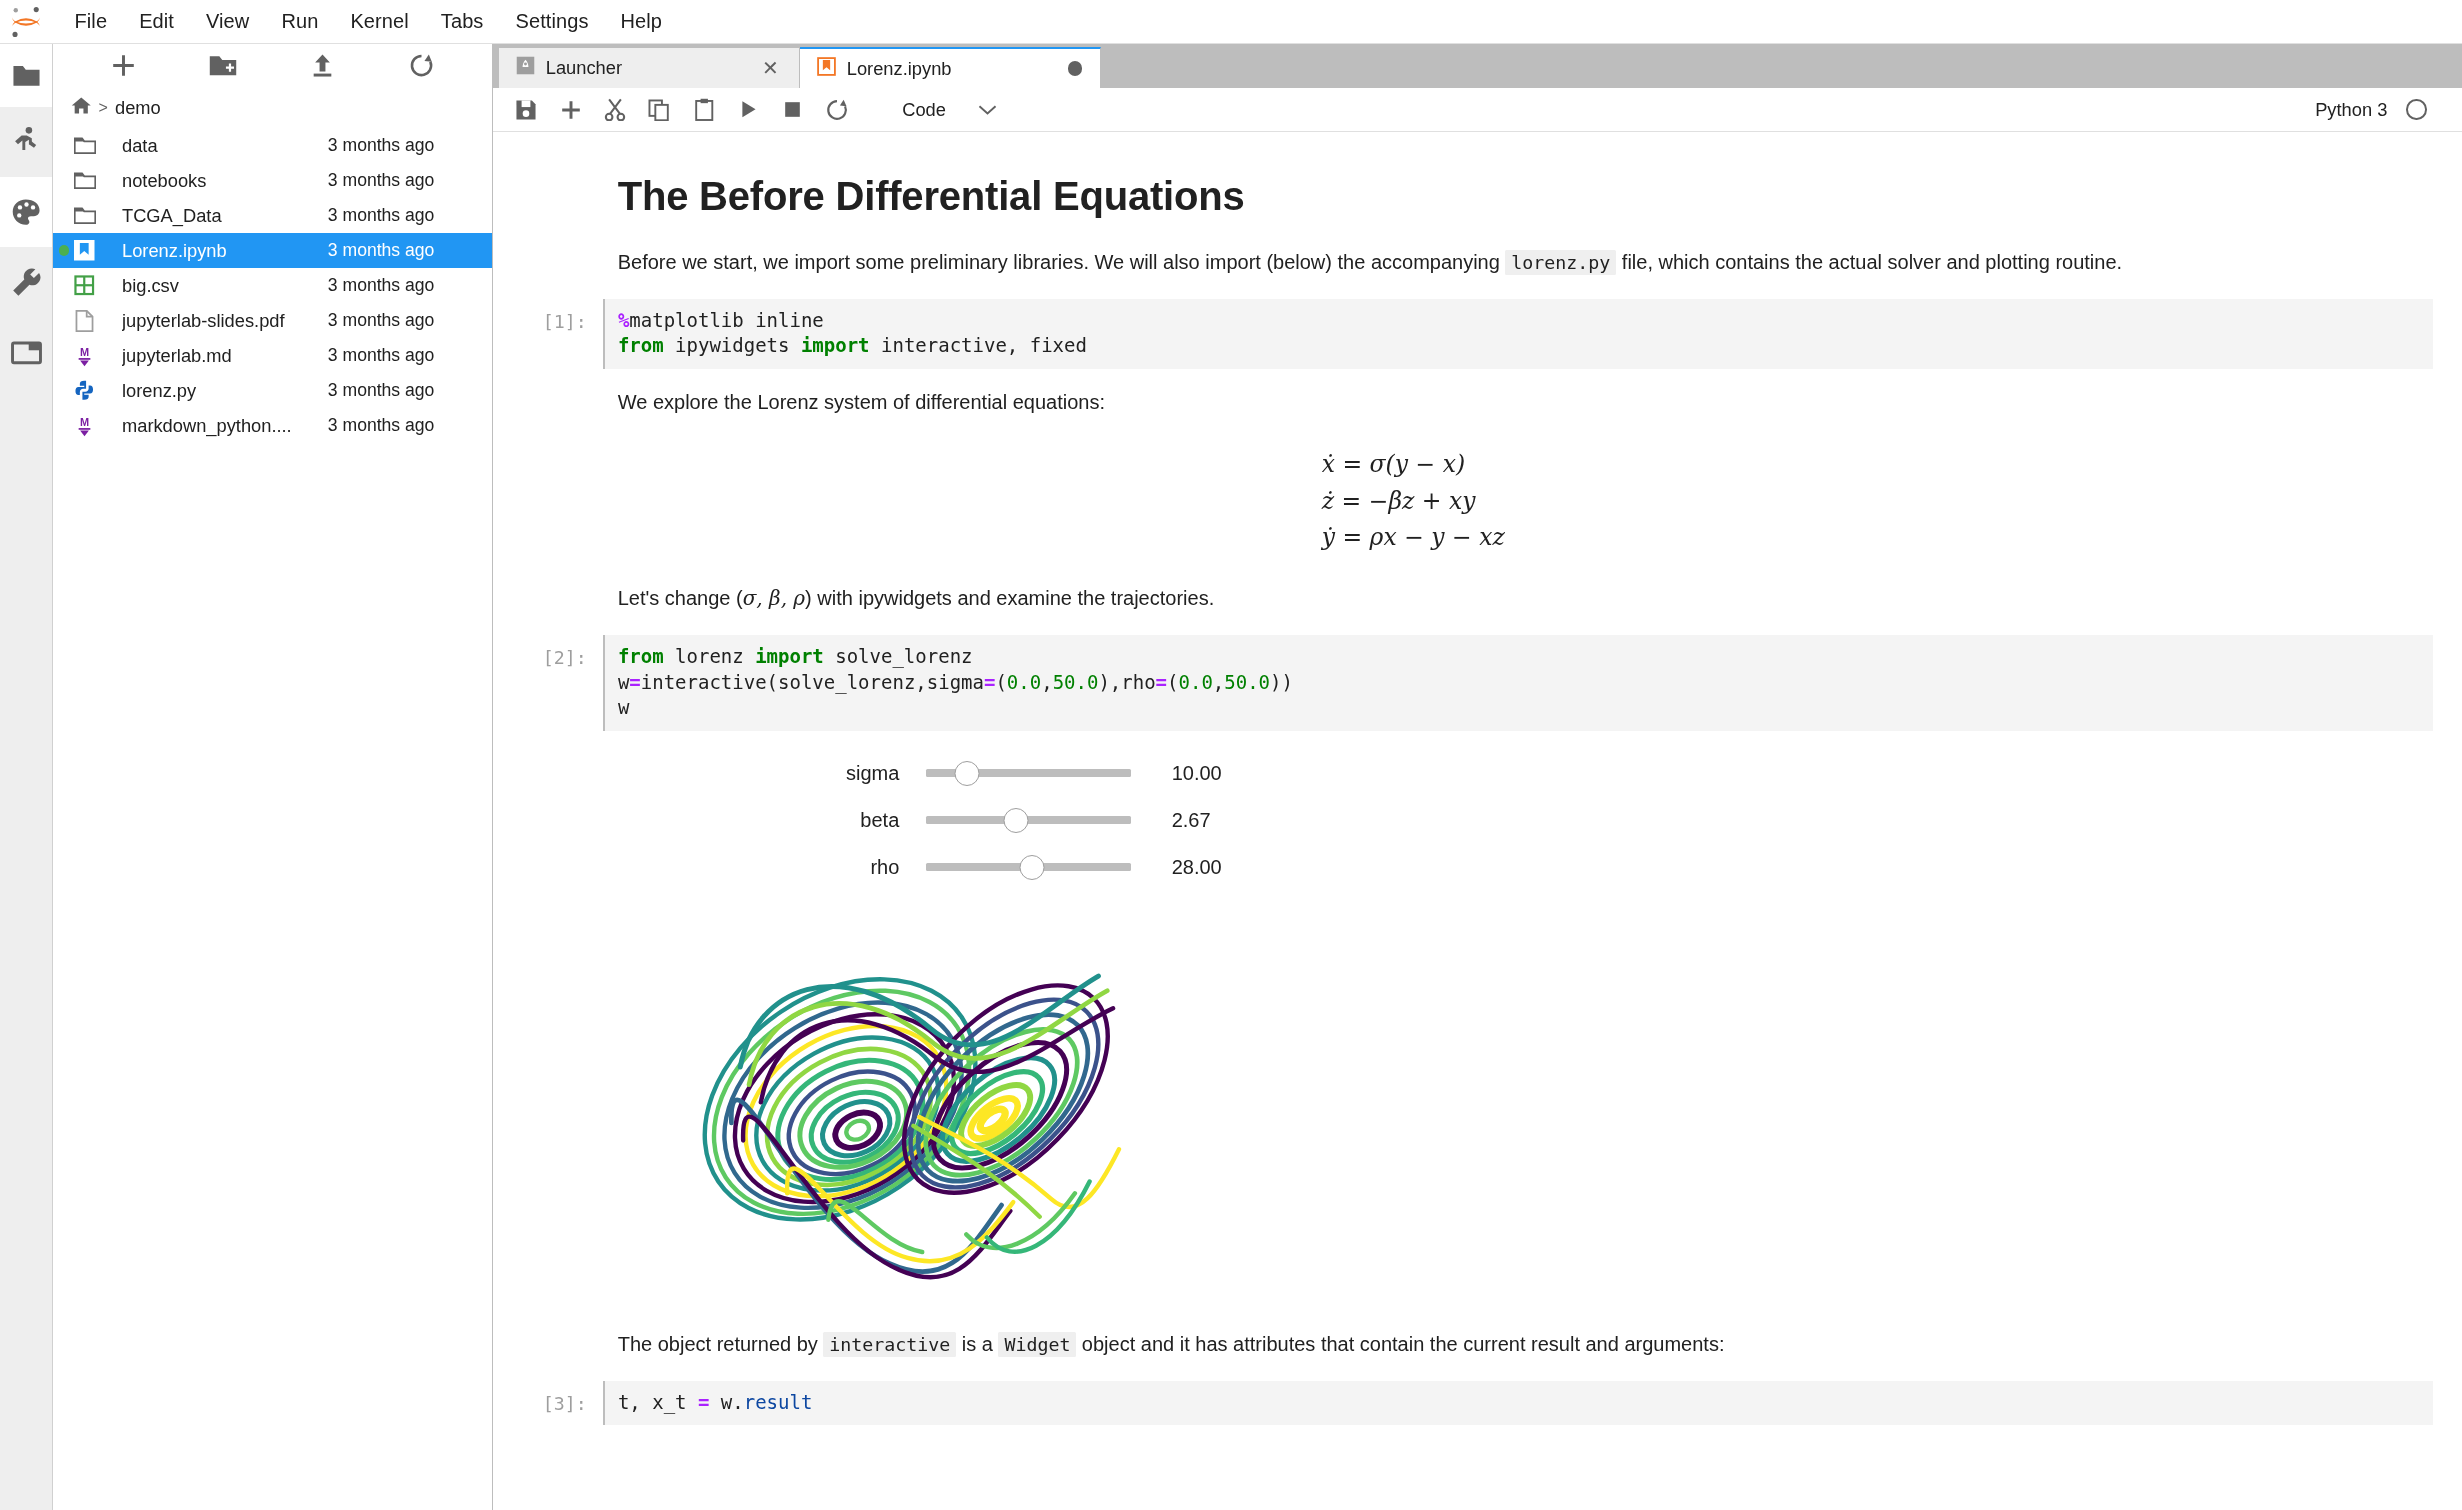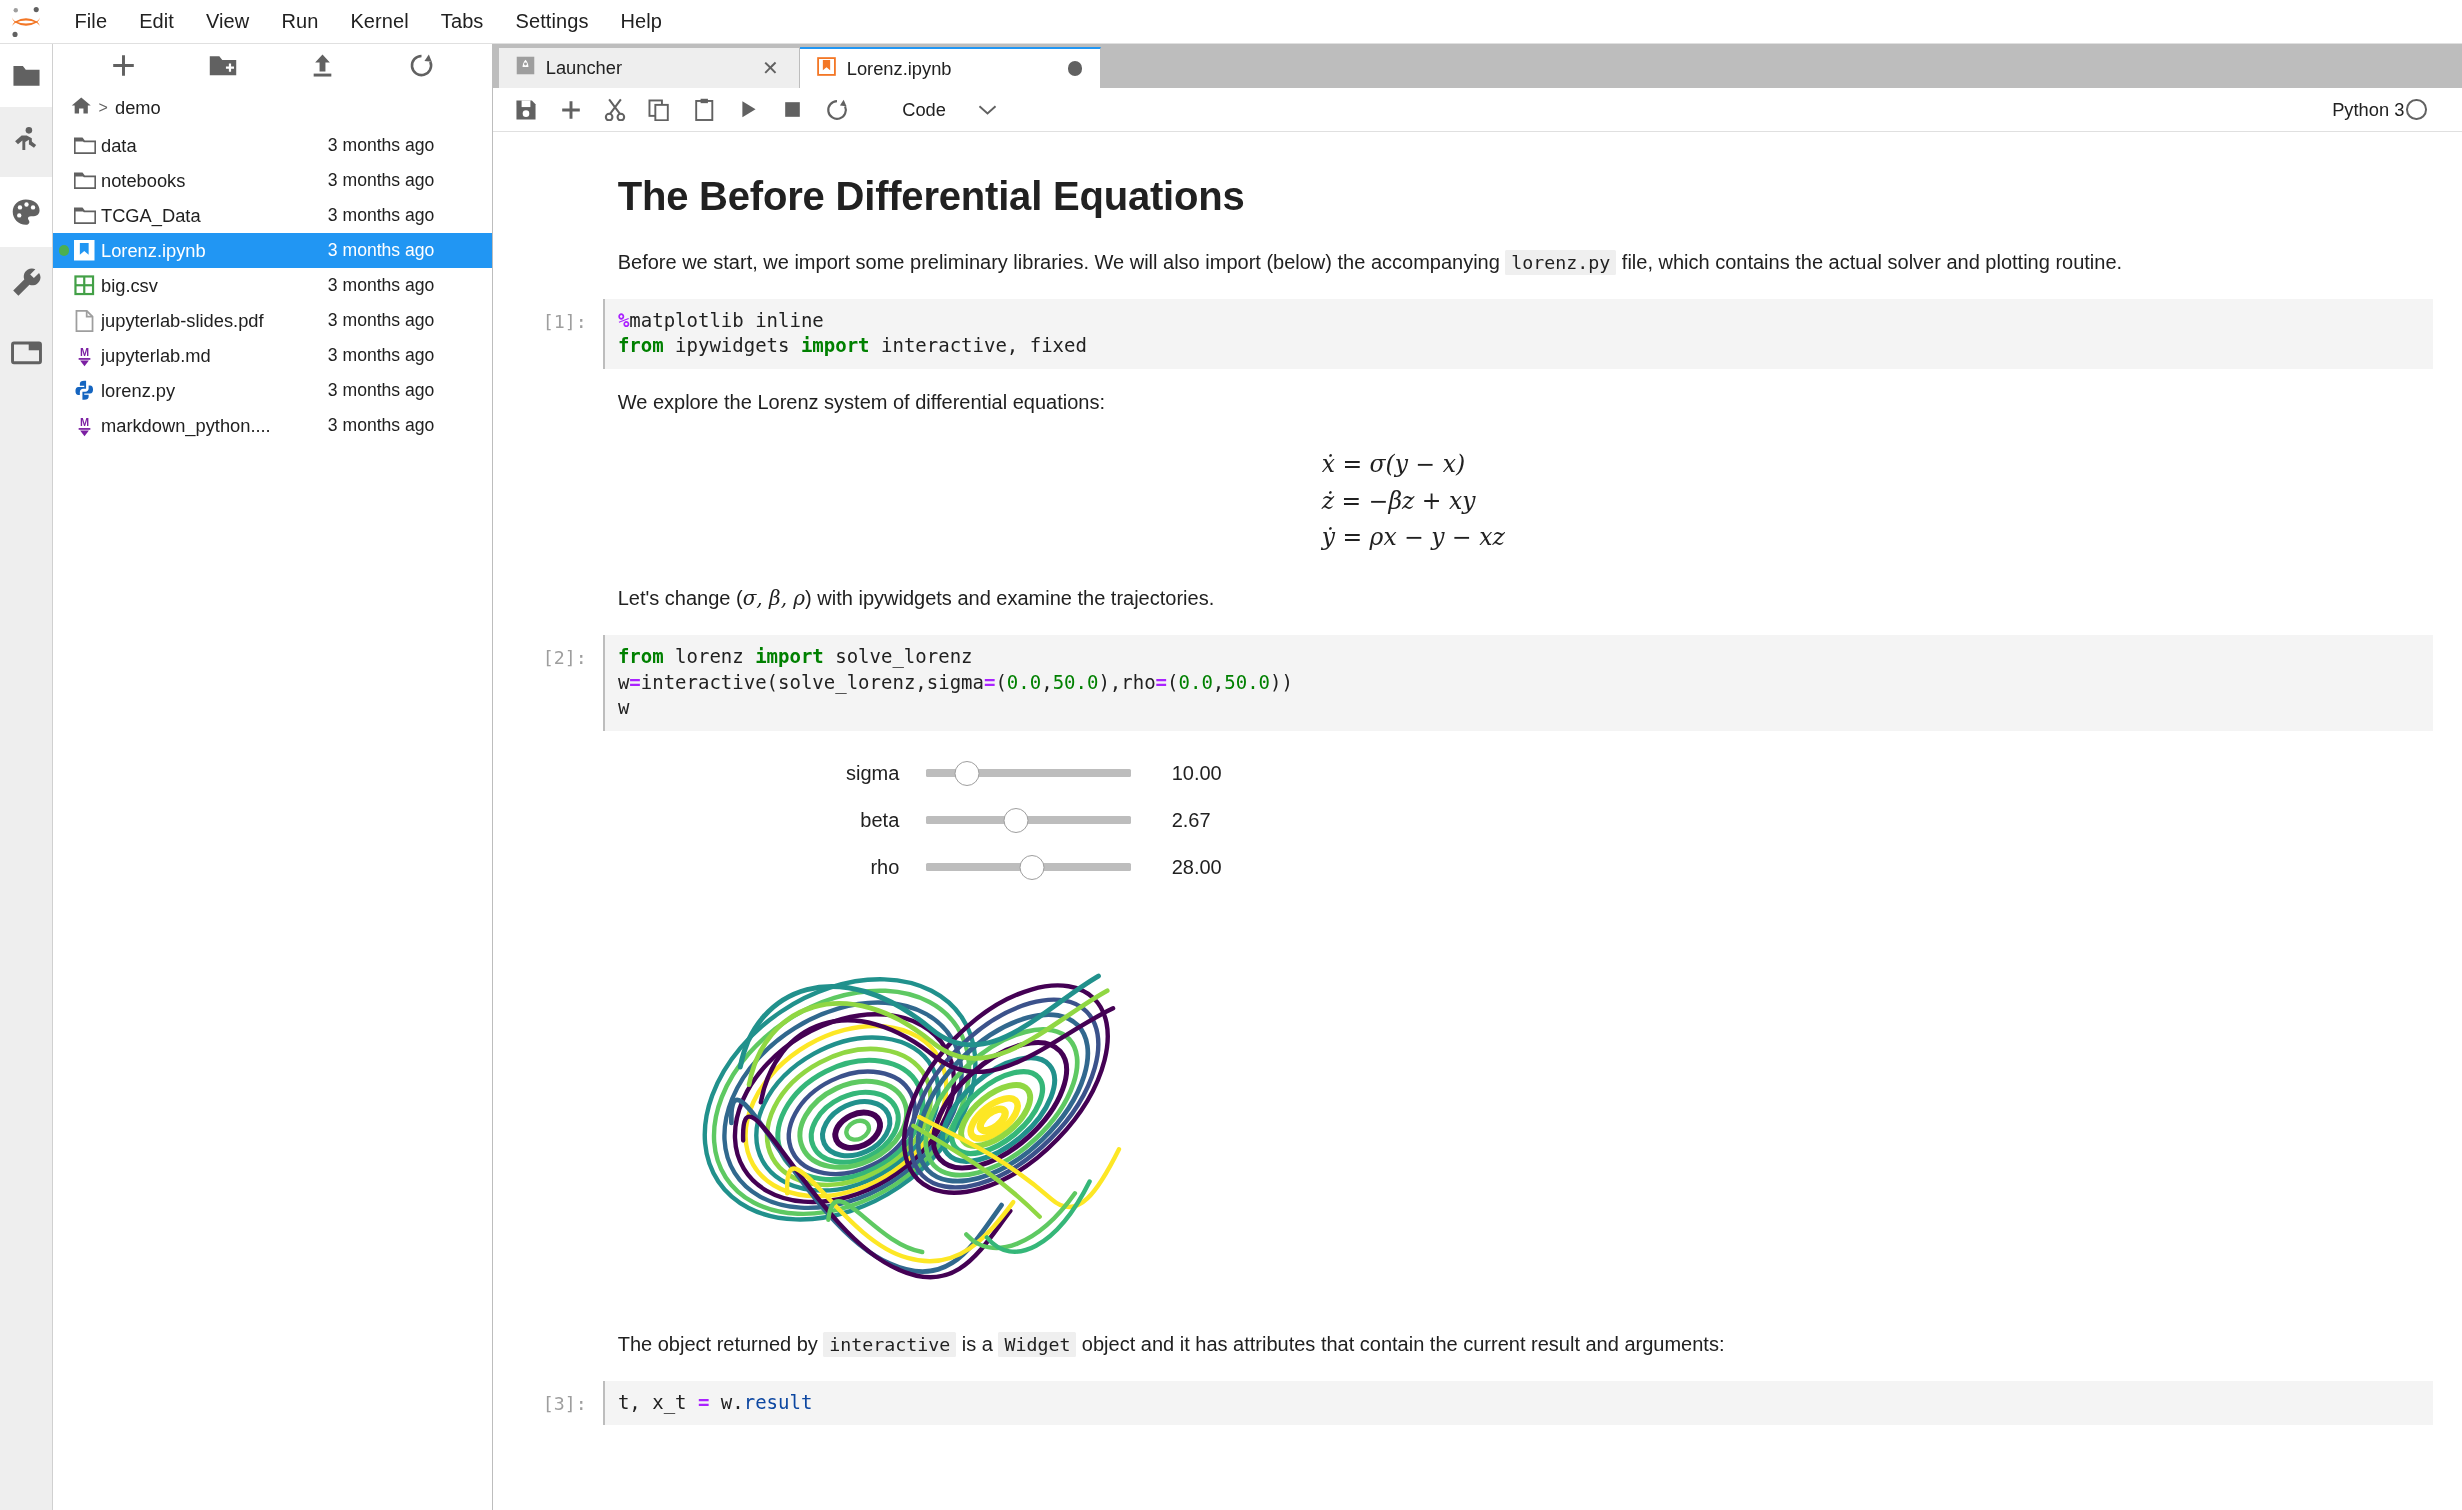--- a/index.html
+++ b/index.html
@@ -71,21 +71,21 @@
   .fb-header .col-name { flex: 1 1 auto; padding-left: 22px; display:flex; align-items:center; justify-content: space-between; padding-right: 13.2px; border-right: 0.7px solid #e0e0e0; height: 100%; }
   .fb-header .col-mod { width: 173px; flex: 0 0 173px; padding-left: 11.7px; height:100%; display:flex; align-items:center; }
   .sort-caret { width: 0; height: 0; border-left: 6.6px solid transparent; border-right: 6.6px solid transparent; border-bottom: 8px solid #212121; }
 
   .fb-list { flex: 1 1 auto; overflow: hidden; }
   .fb-row {
     display: flex; align-items: center; height: 35px;
     font-size: 18.3px; color: #212121; cursor: pointer; position: relative;
   }
   .fb-row.selected { background: #2196f3; color: #fff; }
-  .fb-row .rname { flex: 1 1 auto; display: flex; align-items: center; gap: 4px; padding-left: 19px; overflow: hidden; }
+  .fb-row .rname { flex: 1 1 auto; display: flex; align-items: center; gap: 25px; padding-left: 19px; overflow: hidden; }
   .fb-row .rmod { width: 173px; flex: 0 0 173px; padding-left: 8.8px; font-size: 17.6px; }
   .fb-row .ficon { width: 25px; flex: 0 0 25px; display: flex; align-items: center; justify-content: center; }
   .run-dot { position: absolute; left: 5.9px; width: 10.3px; height: 10.3px; border-radius: 50%; background: #4caf50; }
   .fname { white-space: nowrap; overflow: hidden; text-overflow: clip; }
 
   
   .dock { flex: 1 1 auto; display: flex; flex-direction: column; min-width: 0; background: #a21caf; }
 
   .tabbar {
     height: 44px; flex: 0 0 44px; background: #bdbdbd;
@@ -106,21 +106,21 @@
     height: 44px; flex: 0 0 44px; background: #fff;
     border-bottom: 0.7px solid #e0e0e0;
     display: flex; align-items: center; padding: 0 13.2px; gap: 4.4px;
   }
   .nbt-btn { width: 40px; height: 37px; display: flex; align-items: center; justify-content: center; cursor: pointer; border-radius: 2.2px; }
   .nbt-sep { width: 16px; }
   .celltype {
     display: flex; align-items: center; gap: 32px; margin-left: 13.2px;
     font-size: 18.3px; color: #212121; cursor: pointer; padding: 2.9px 7.3px;
   }
-  .kernel-status { margin-left: auto; display: flex; align-items: center; gap: 2px; font-size: 18.3px; color: #212121; padding-right: 22px;}
+  .kernel-status { margin-left: auto; display: flex; align-items: center; gap: 19px; font-size: 18.3px; color: #212121; padding-right: 22px;}
   .kernel-circle { width: 20.5px; height: 20.5px; border-radius: 50%; border: 2.2px solid #616161; }
 
   
   .notebook {
     flex: 1 1 auto; overflow: hidden; background: #fff;
     padding: 0 0 0 0; position: relative;
   }
   .nb-inner { padding: 29px 29px 0 14.7px; }
 
   .md-cell { padding: 0 0 0 0; margin-left: 110px; }

